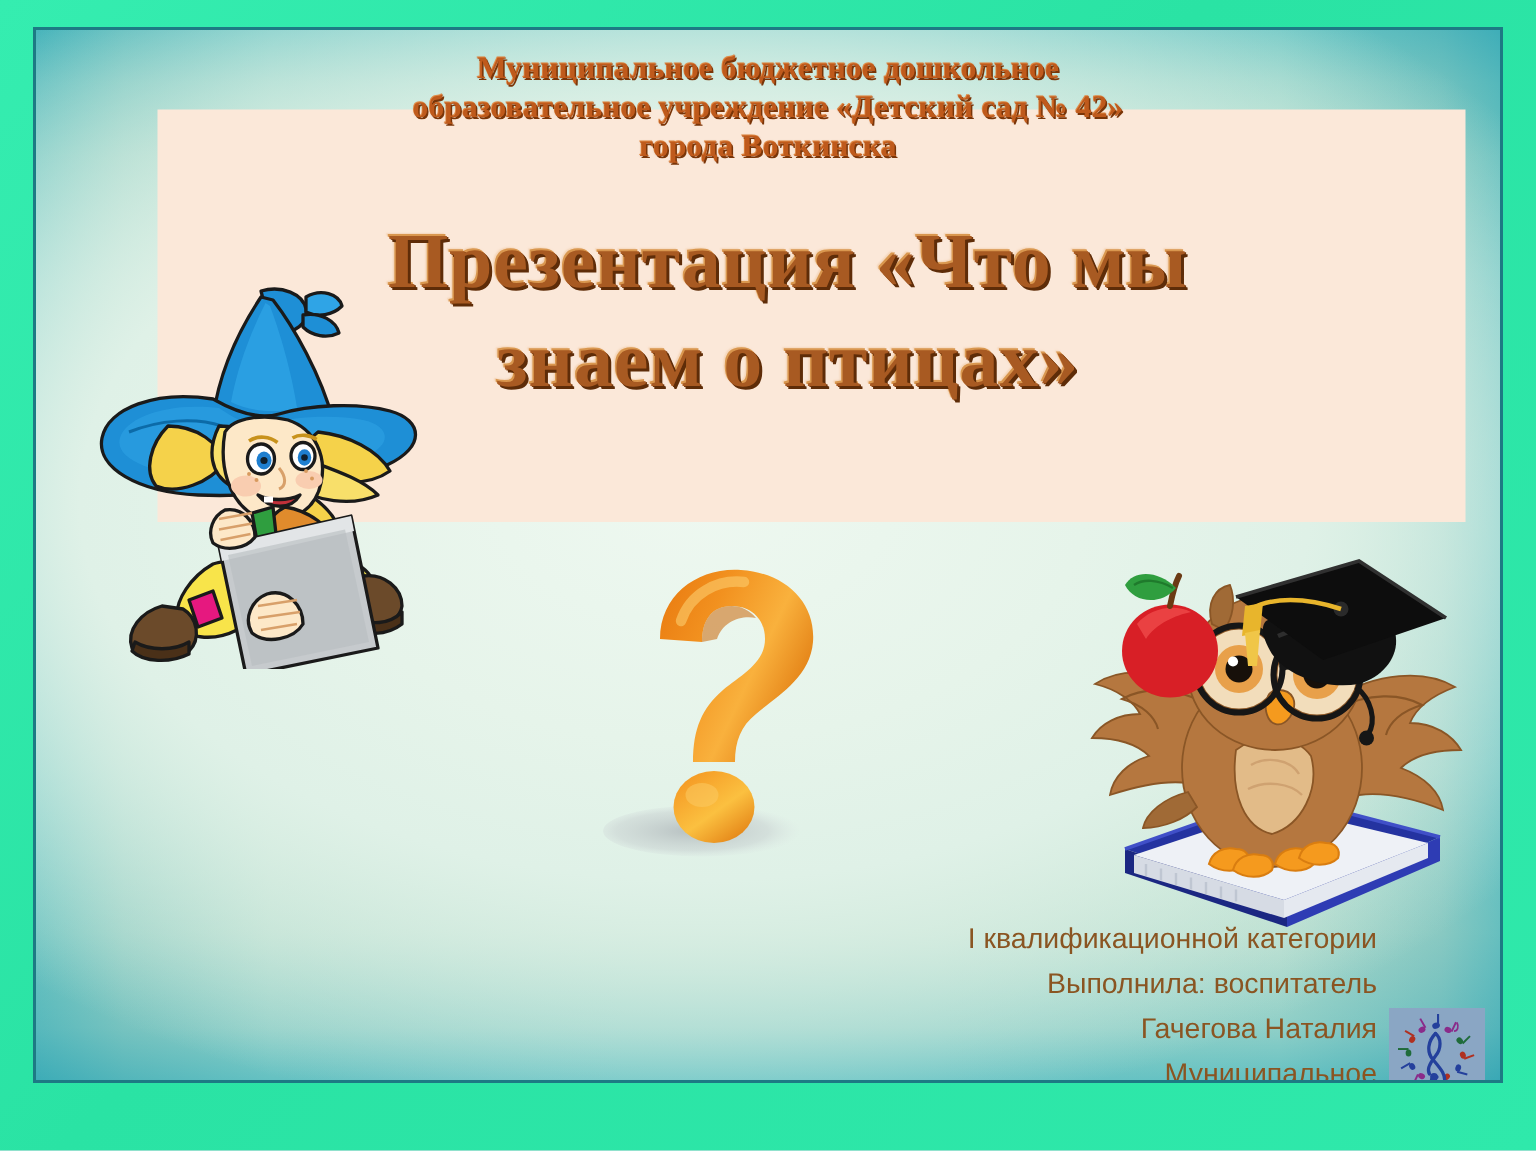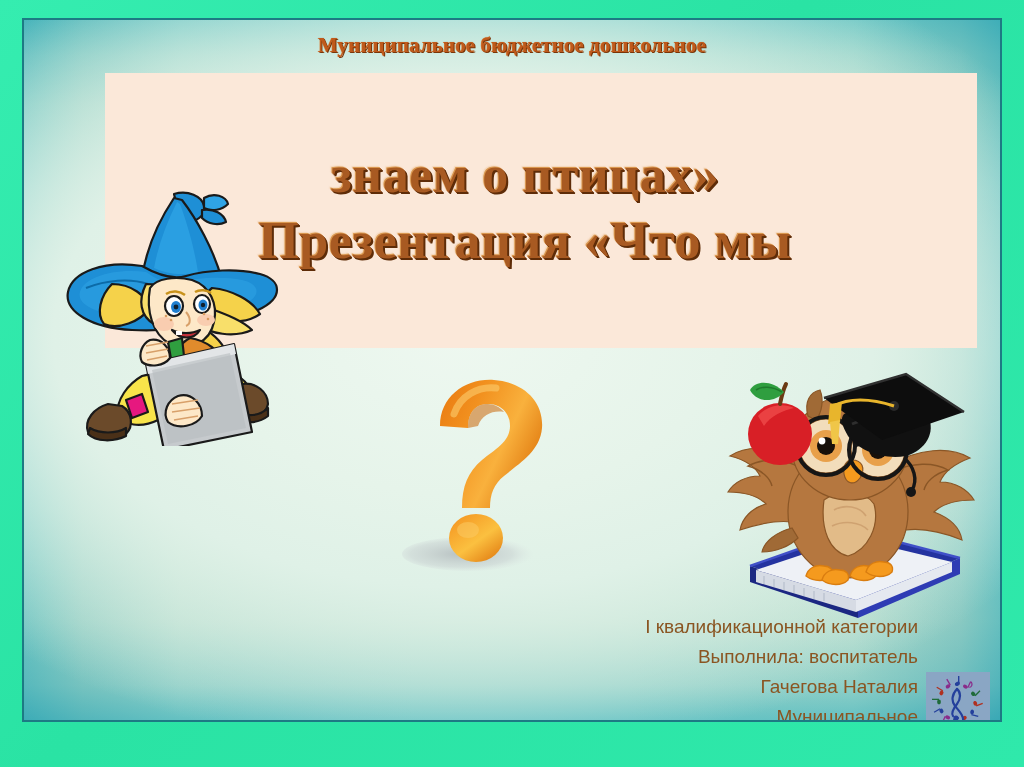--- a/index.html
+++ b/index.html
@@ -431,25 +431,27 @@
                      C166 230 162 226 156 226 Z"></path>
             <path d="M172 222 C164 220 156 224 154 232 C162 238 174 238 180 232
                      C182 226 178 222 172 222 Z"></path>
           </g>
         </g>
       </svg>
     </div>
 
     <div class="header-block" style="left:0; top:12px; width:976px;">
       <div class="header-line">Муниципальное бюджетное дошкольное</div>
+      <div class="header-line">образовательное учреждение «Детский сад № 42»</div>
+      <div class="header-line">города Воткинска</div>
     </div>
 
     <div class="title-block" style="left:86px; top:122px; width:830px;">
+      <div class="title-line">Презентация  «Что мы</div>
       <div class="title-line">знаем о птицах»</div>
-      <div class="title-line">Презентация  «Что мы</div>
     </div>
 
     <div class="attribution" style="right:82px; top:592px;">
       <div class="attr-line">I квалификационной категории</div>
       <div class="attr-line">Выполнила: воспитатель</div>
       <div class="attr-line">Гачегова Наталия</div>
       <div class="attr-line">Муниципальное</div>
     </div>
 
     <div class="music-logo" style="left:902px; top:652px;">

